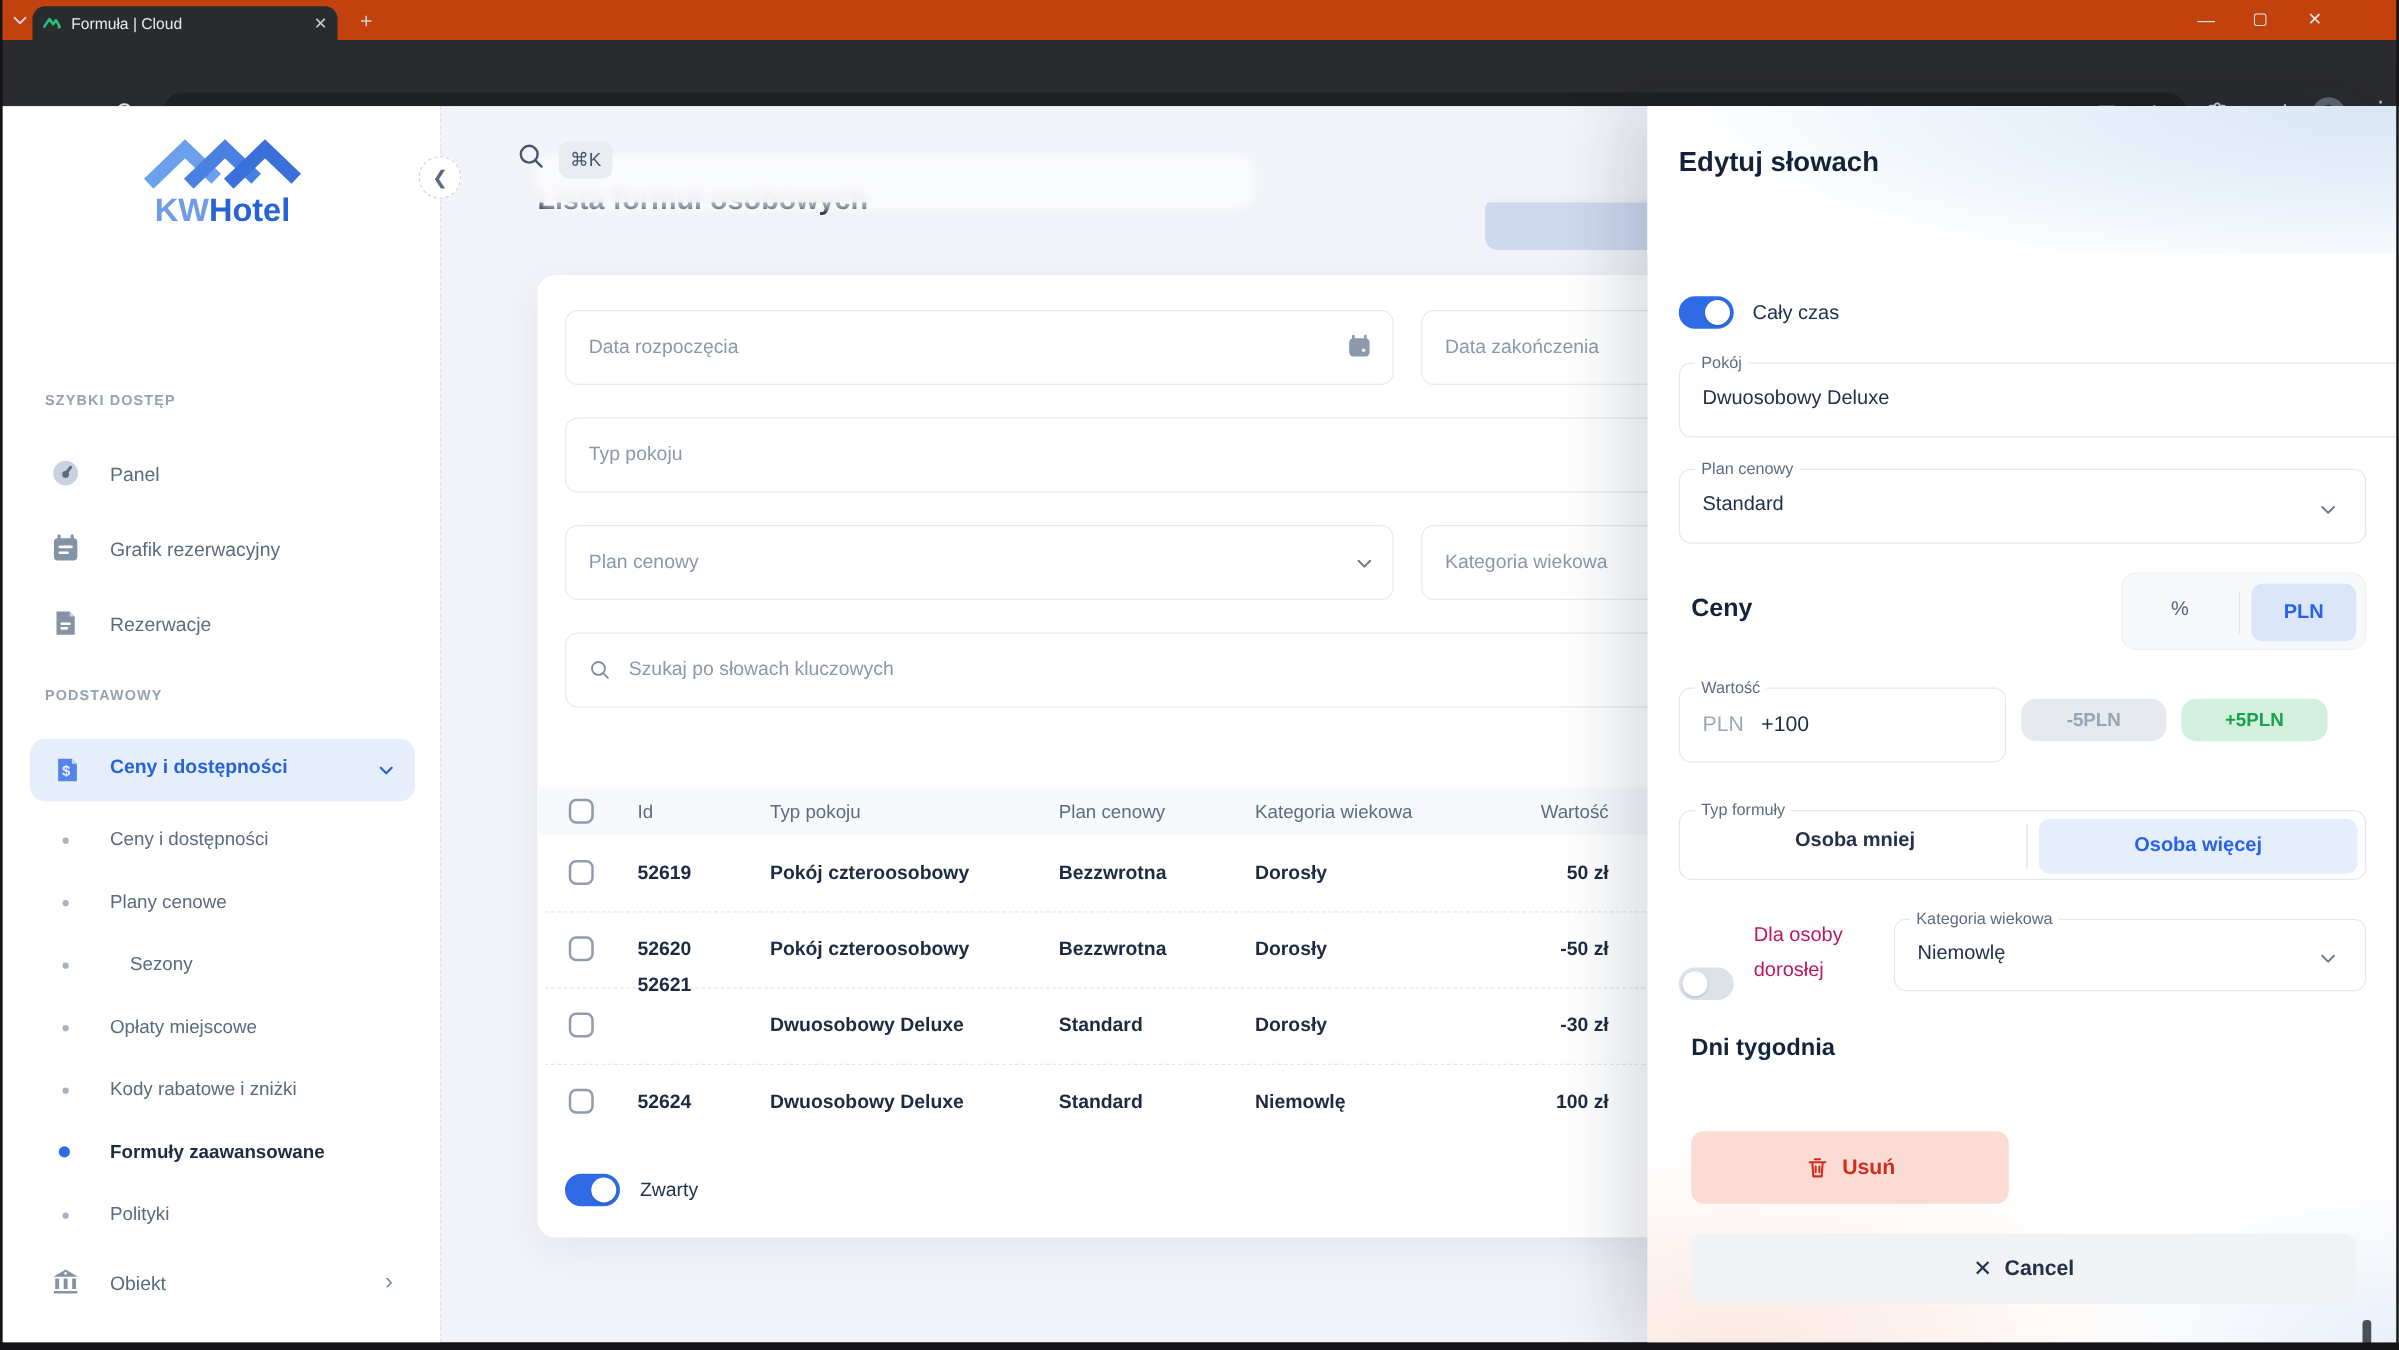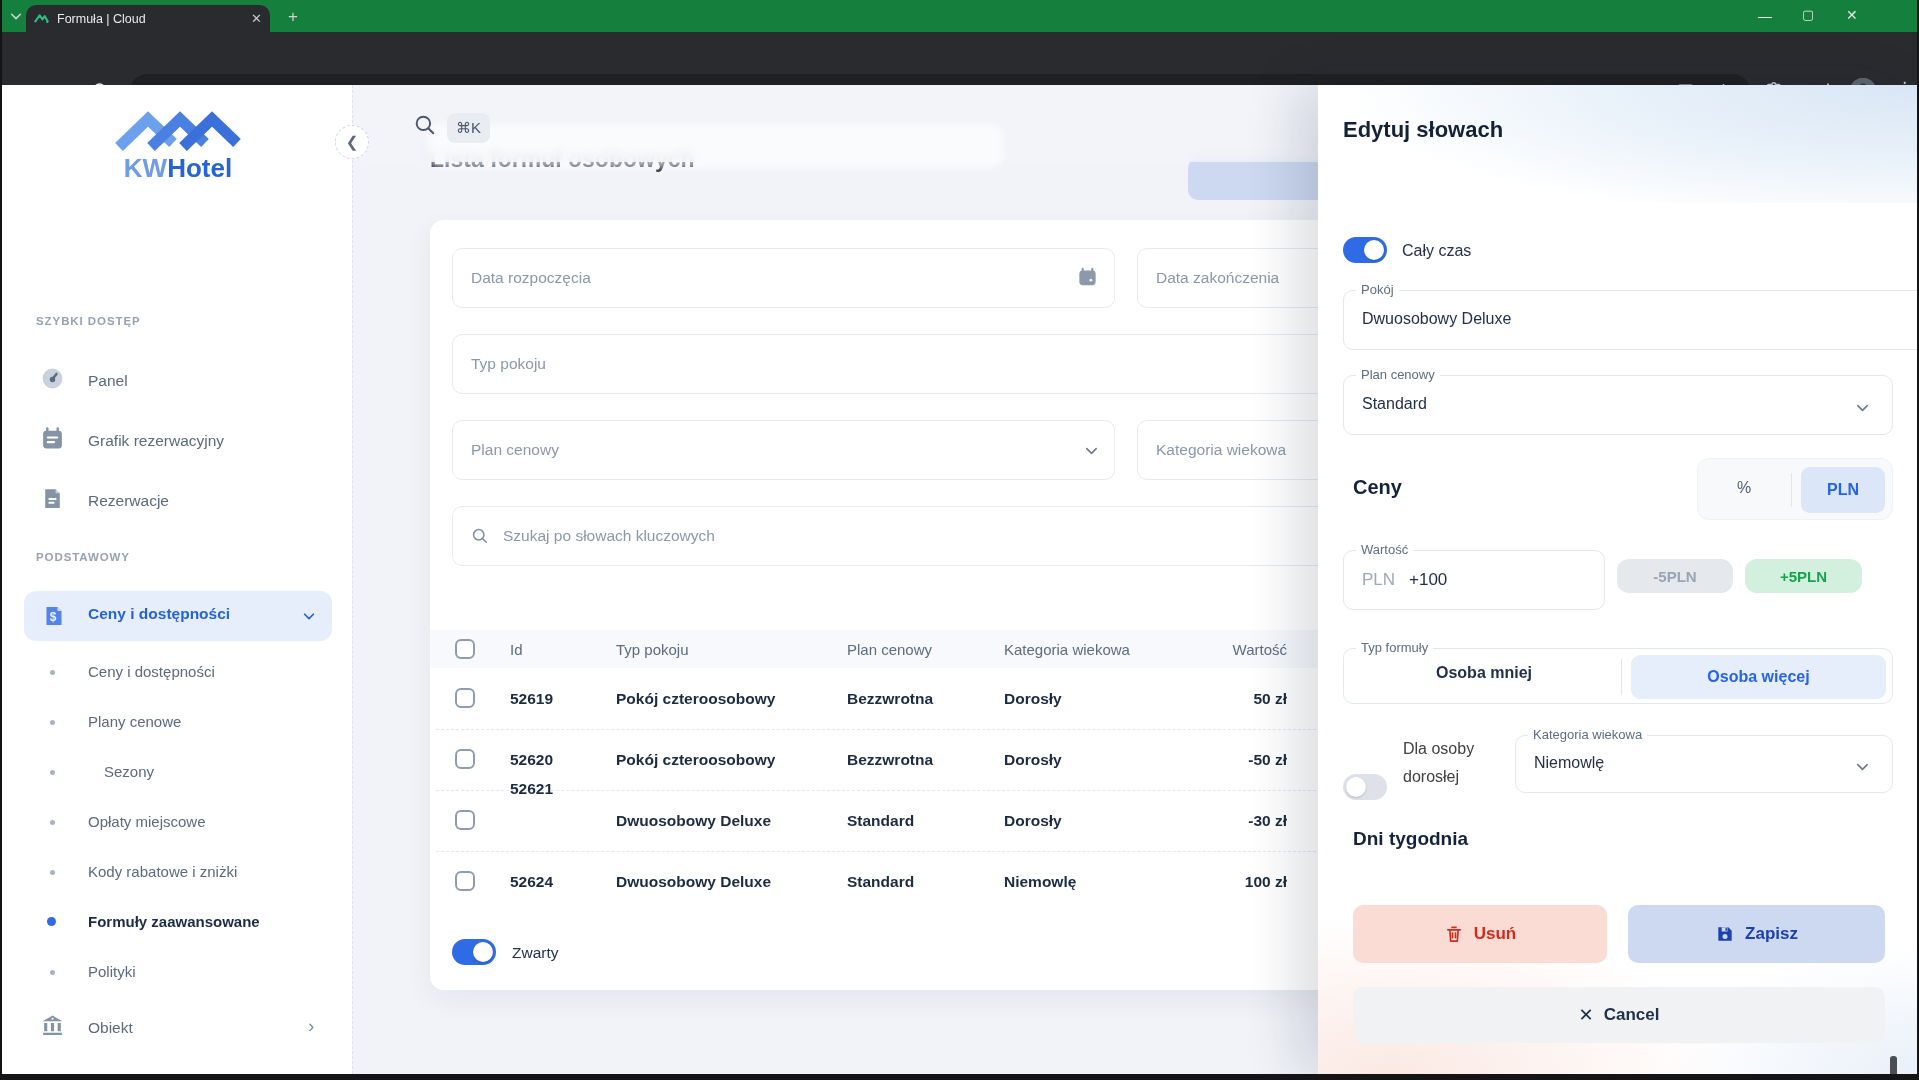--- a/index.html
+++ b/index.html
@@ -3,21 +3,21 @@
 <meta charset="utf-8">
 <style>
   html,body{margin:0;padding:0;background:#141416;}
   .page{position:relative;width:1919px;height:1080px;overflow:hidden;background:#141416;
         font-family:"Liberation Sans","DejaVu Sans",sans-serif;-webkit-font-smoothing:antialiased;}
   .abs{position:absolute;}
   .ic{display:inline-flex;align-items:center;justify-content:center;}
   svg{display:block;}
 
   
-  .tabstrip{left:0;top:0;width:1919px;height:32px;background:#15803d;}
+  .tabstrip{left:0;top:0;width:1919px;height:32px;background:#c2410c;}
   .tab{left:26px;top:5px;width:244px;height:27px;background:#2a2b2f;border-radius:10px 10px 0 0;
        display:flex;align-items:center;padding:0 8px;box-sizing:border-box;color:#e8eaed;}
   .tab-title{font-size:12.5px;margin-left:8px;flex:1;white-space:nowrap;overflow:hidden;}
   .toolbar{left:0;top:32px;width:1919px;height:53px;background:#2a2b2f;}
   .omnibox{left:130px;top:42px;width:1620px;height:34px;background:#1f2023;border-radius:17px;}
   .nav-glyph{color:#e6e7e9;font-size:19px;line-height:20px;}
   .url{font-size:14px;line-height:34px;white-space:nowrap;}
   .url .domain{color:#e8eaed;font-weight:700;}
   .url .path{color:#9aa0a6;font-weight:400;}
   .winctl{color:#e4e5e7;font-size:14px;line-height:16px;}
@@ -400,21 +400,21 @@
     <div class="abs fieldbox" style="left:25px;top:563px;width:550px;height:56px;">
       <span class="flabel">Typ formuły</span>
       <span style="position:absolute;left:10px;top:15px;width:260px;text-align:center;font-size:16px;font-weight:700;color:#22304a;">Osoba mniej</span>
       <span style="position:absolute;left:277px;top:10px;width:1px;height:36px;background:#e2e6eb;"></span>
       <span class="pillbtn" style="position:absolute;left:287px;top:6px;width:255px;height:44px;background:#e7eefb;border-radius:9px;color:#2563eb;font-size:16px;">Osoba więcej</span>
     </div>
 
     <div class="abs tgl off" style="left:25px;top:663px;">
         <span class="knob"></span>
       </div>
-    <div class="abs" style="left:85px;top:650px;width:105px;font-size:16px;color:#404040;line-height:28px;">Dla osoby dorosłej</div>
+    <div class="abs" style="left:85px;top:650px;width:105px;font-size:16px;color:#be185d;line-height:28px;">Dla osoby dorosłej</div>
     <div class="abs fieldbox" style="left:197px;top:650px;width:378px;height:58px;">
       <span class="flabel">Kategoria wiekowa</span>
       <span class="fvalue" style="position:absolute;left:18px;top:18px;">Niemowlę</span>
       <span class="ic chevdn" style="position:absolute;right:22px;top:23px;">
         <svg width="15" height="15" viewBox="0 0 16 16">
             <path d="M3 6l5 5 5-5" fill="none" stroke="currentColor" stroke-width="1.7" stroke-linecap="round" stroke-linejoin="round"></path>
           </svg>
       </span>
     </div>
 
@@ -424,31 +424,20 @@
 
     <div class="abs bigbtn" style="left:35px;top:820px;width:254px;height:58px;background:#fadcd4;color:#d22c1f;">
       <span class="ic">
         <svg width="20" height="20" viewBox="0 0 24 24">
             <path d="M4.5 7h15M9.5 4h5M7 7l1 13.5h8L17 7" fill="none" stroke="currentColor" stroke-width="2" stroke-linecap="round" stroke-linejoin="round"></path>
             <path d="M10.2 11v5.5M13.8 11v5.5" stroke="currentColor" stroke-width="2" stroke-linecap="round"></path>
           </svg>
       </span>
       <span>Usuń</span>
     </div>
-    <div class="abs bigbtn" style="left:310px;top:820px;width:257px;height:58px;background:#ccd9f1;color:#1e40af;">
-      <span class="ic">
-        <svg width="20" height="20" viewBox="0 0 24 24">
-            <path fill="currentColor" d="M4 4h12l4 4v12H4z"></path>
-            <rect x="8" y="4" width="7" height="5" fill="#ccd9f1"></rect>
-            <circle cx="12" cy="15" r="3" fill="#ccd9f1"></circle>
-            <rect x="12.6" y="5" width="1.8" height="3" fill="currentColor"></rect>
-          </svg>
-      </span>
-      <span>Zapisz</span>
-    </div>
     <div class="abs bigbtn" style="left:35px;top:902px;width:532px;height:56px;background:#f0f2f4;color:#22304a;font-weight:700;">
       <span style="font-size:18px;">✕</span>
       <span>Cancel</span>
     </div>
   </div>
 
   <div class="abs" style="left:1890px;top:1056px;width:7px;height:21px;background:#4b4f55;border-radius:3px;z-index:30;"></div>
 
   <div class="abs" style="left:0;top:0;width:2px;height:1080px;background:#141416;z-index:40;"></div>
   <div class="abs" style="left:1917px;top:0;width:2px;height:1080px;background:#141416;z-index:40;"></div>

